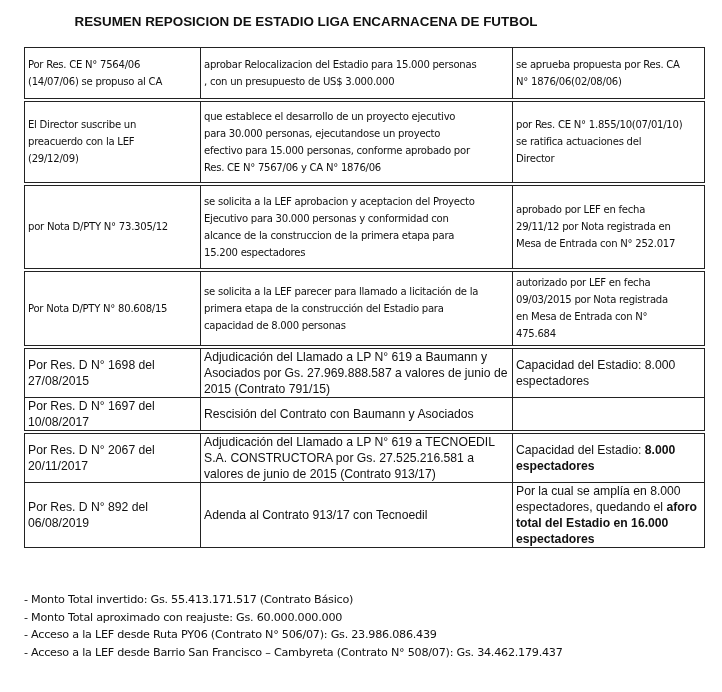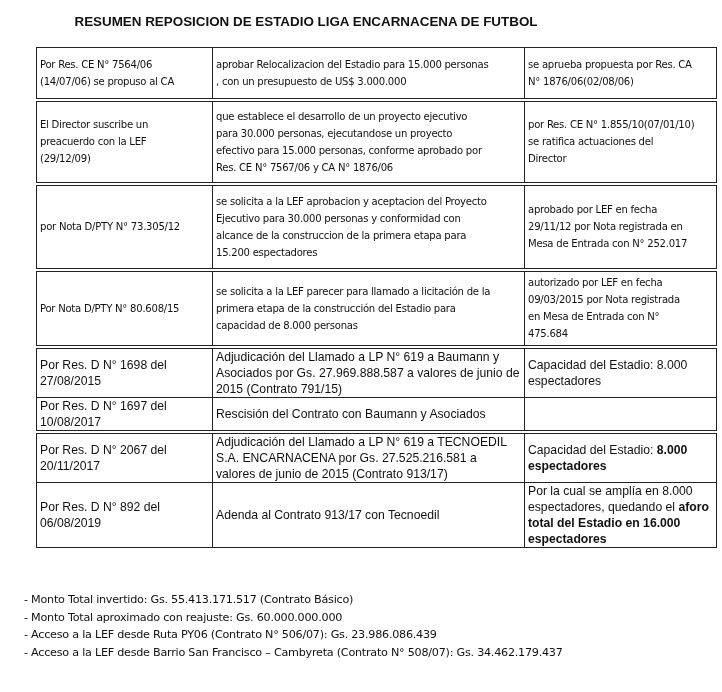--- a/index.html
+++ b/index.html
@@ -5,21 +5,21 @@
     html, body { margin: 0; padding: 0; background: #ffffff; }
     body { width: 722px; height: 692px; position: relative; overflow: hidden; color: #111; }
     .title {
       position: absolute; left: 0; top: 14px; width: 612px; text-align: center;
       font-family: "Liberation Sans", sans-serif; font-weight: bold; font-size: 13.4px;
       letter-spacing: 0px; color: #111;
     }
     table.summary {
       position: absolute; left: 24px; top: 47px; width: 680px;
       border-collapse: collapse; table-layout: fixed;
-      font-family: "DejaVu Sans", sans-serif; font-size: 11.2px; line-height: 17px; margin-left: 12px;
+      font-family: "DejaVu Sans", sans-serif; font-size: 11.2px; line-height: 17px;
     }
     table.summary col.c1 { width: 176px; }
     table.summary col.c2 { width: 312px; }
     table.summary col.c3 { width: 192px; }
     table.summary td {
       border-left: 1.5px solid #222; border-right: 1.5px solid #222;
       vertical-align: middle; padding: 0 3px 0 3px; color: #111;
       font-stretch: condensed;
     }
     table.summary tr.dbl td { border-bottom: 4px double #222; }
@@ -138,21 +138,21 @@
         </td>
       <td></td>
     </tr>
     <tr class="sgl arial" style="height:47px">
       <td>
           <div>Por Res. D N° 2067 del</div>
           <div>20/11/2017</div>
         </td>
       <td>
           <div>Adjudicación del Llamado a LP N° 619 a TECNOEDIL</div>
-          <div>S.A. ENCARNACENA por Gs. 27.525.216.581  a</div>
+          <div>S.A. CONSTRUCTORA por Gs. 27.525.216.581  a</div>
           <div>valores de junio de 2015 (Contrato 913/17)</div>
         </td>
       <td><span>Capacidad del Estadio: </span><b>8.000 espectadores</b></td>
     </tr>
     <tr class="sgl arial" style="height:61px">
       <td>
           <div>Por Res. D N° 892 del</div>
           <div>06/08/2019</div>
         </td>
       <td>

